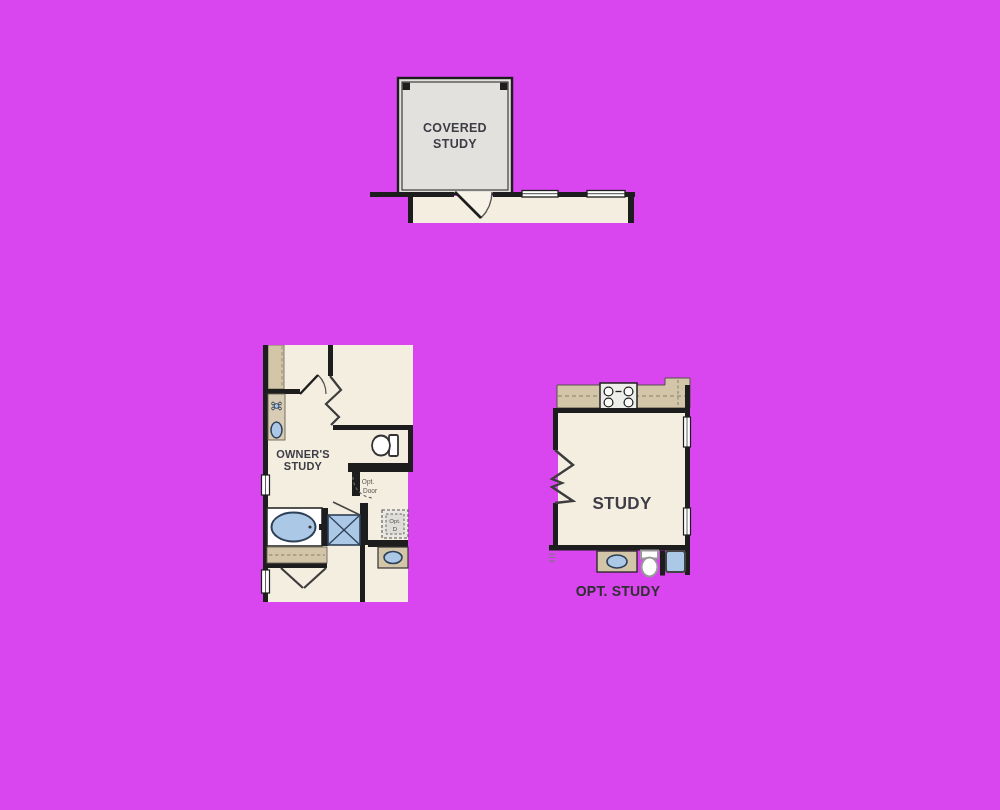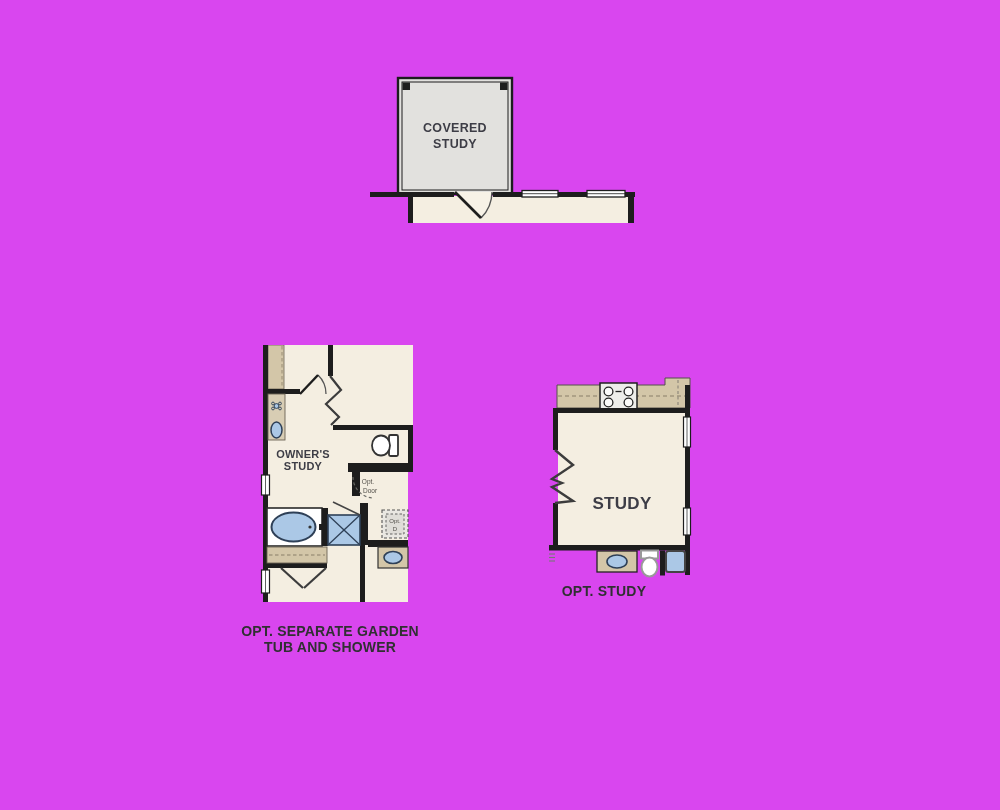--- a/index.html
+++ b/index.html
@@ -16,21 +16,21 @@
   .room-label .line{display:block;}
   .caption{
     position:absolute;text-align:center;font-weight:bold;color:#303032;
     font-size:14px;letter-spacing:.2px;line-height:16px;
   }
   #patio-room-label{left:398px;top:120px;width:114px;font-size:12.5px;line-height:16px;}
   #patio-caption{left:365px;top:255px;width:275px;}
   #bath-room-label{left:247px;top:448px;width:112px;font-size:11px;line-height:12px;letter-spacing:.2px;}
   #bath-caption{left:230px;top:623px;width:200px;}
   #study-room-label{left:542px;top:497px;width:160px;font-size:17px;line-height:14px;}
-  #study-caption{left:524px;top:583px;width:160px;}
+  #study-caption{left:538px;top:583px;width:160px;}
   svg text{font-family:"Liberation Sans", sans-serif;}
 </style>
 </head>
 <body>
 
 <div class="canvas">
 
   <svg class="plan-svg" style="left:365px;top:70px;" width="275" height="165" viewBox="0 0 275 165">
 
     <rect x="48" y="126" width="215" height="27" fill="#f4eee1"></rect>
@@ -171,24 +171,20 @@
     <g>
       <rect x="123" y="202" width="30" height="21" fill="#d3c6a8" stroke="#333333" stroke-width="1.2"></rect>
       <ellipse cx="138" cy="212.5" rx="9" ry="6" fill="#abc8e6" stroke="#2e4057" stroke-width="1.6"></ellipse>
     </g>
   </svg>
 
   <div class="room-label" id="bath-room-label">
     <span class="line">OWNER'S</span>
     <span class="line">STUDY</span>
   </div>
-  <div class="caption" id="bath-caption">
-    <span class="line" style="display:block">OPT. SEPARATE GARDEN</span>
-    <span class="line" style="display:block">TUB AND SHOWER</span>
-  </div>
 
   <svg class="plan-svg" style="left:545px;top:373px;" width="160" height="230" viewBox="0 0 160 230">
 
     <rect x="13" y="40" width="127" height="132" fill="#f4eee1"></rect>
 
     <g>
       <path d="M12,12 H120 V5 H145 V35 H12 Z" fill="#d3c6a8" stroke="#55514a" stroke-width="1"></path>
       <line x1="13" y1="23" x2="144" y2="23" stroke="#a2977e" stroke-width="1.3" stroke-dasharray="4,3"></line>
       <line x1="133" y1="7" x2="133" y2="33" stroke="#8a8478" stroke-width="1.1" stroke-dasharray="3,2.5"></line>
     </g>

